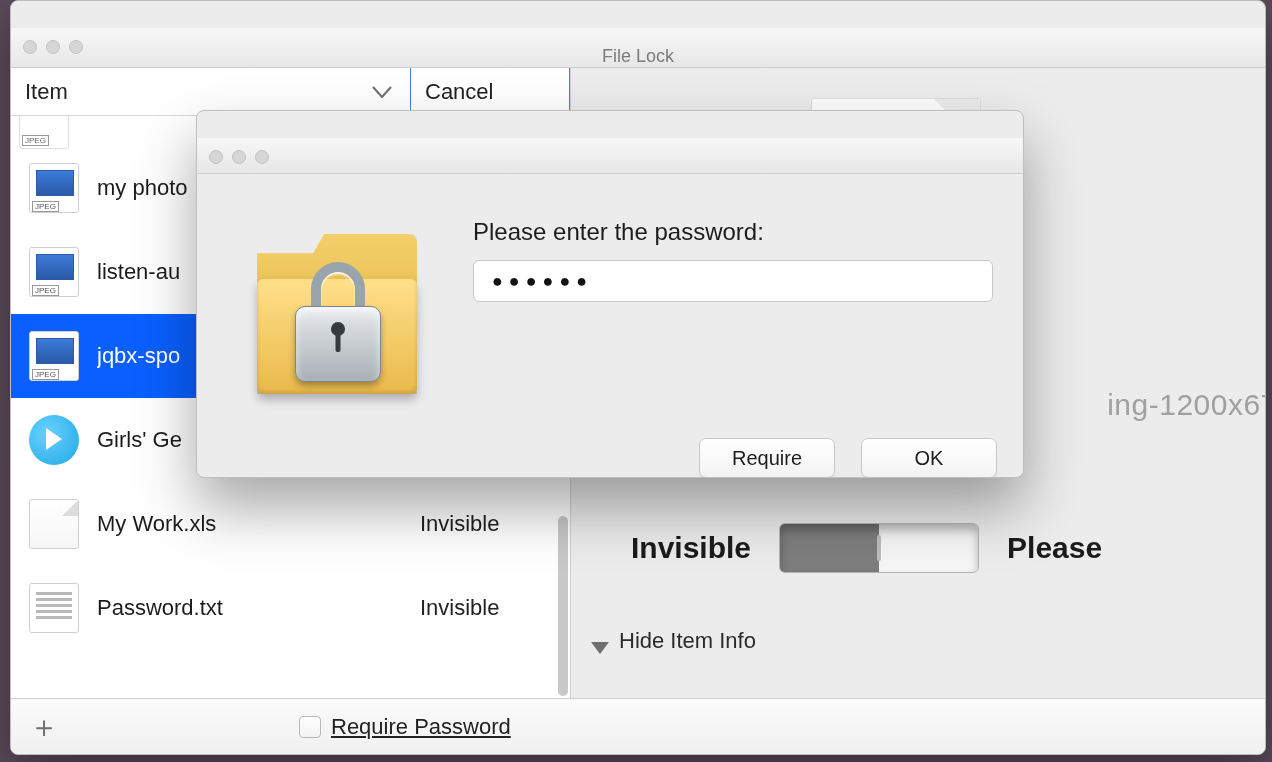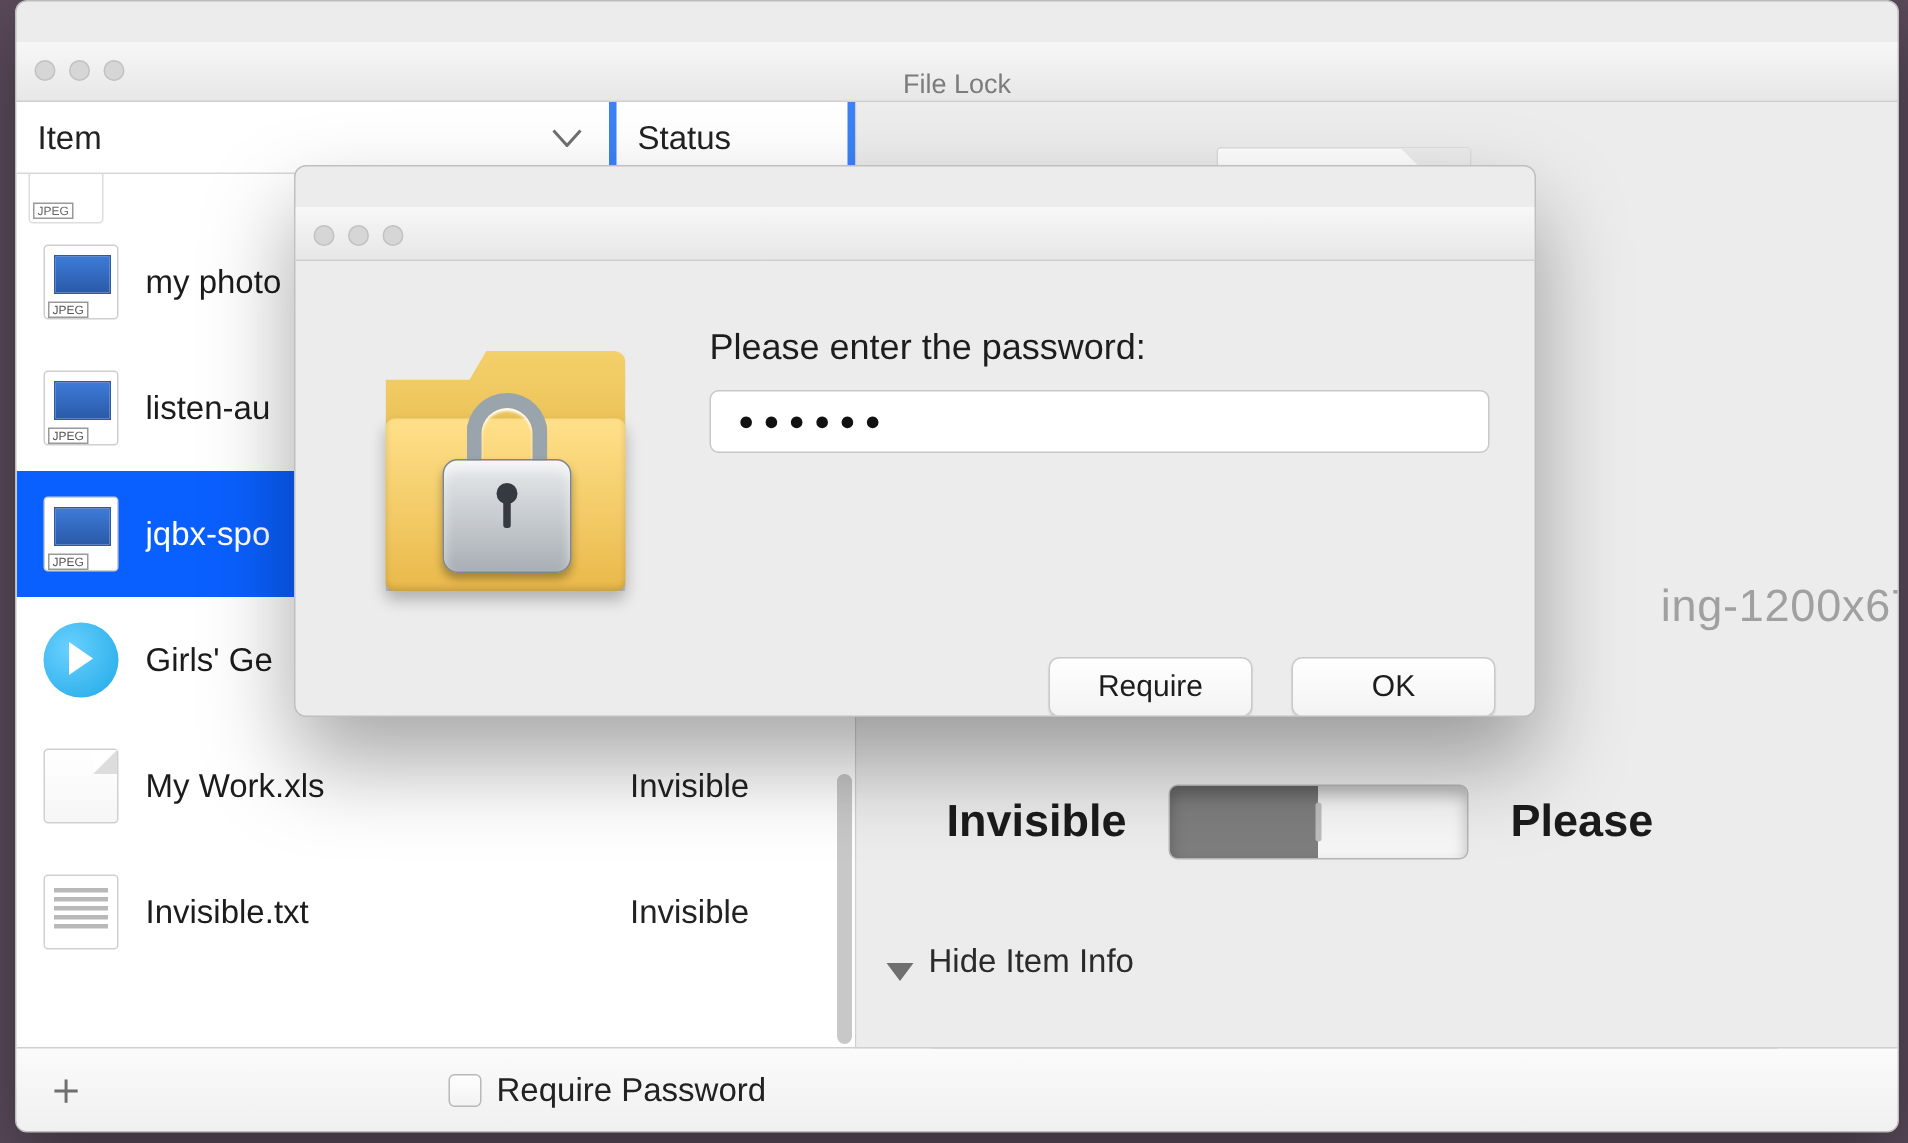--- a/index.html
+++ b/index.html
@@ -21,21 +21,21 @@
   .traffic { position:absolute; left:12px; top:12px; display:flex; gap:9px; }
   .dot { width:14px; height:14px; border-radius:50%; background:#d6d6d6; border:1px solid #c2c2c2; }
   .wtitle { flex:1; text-align:center; font-size:18px; color:#7c7c7c; }
 
   .split { display:flex; height:calc(100% - 40px - 56px); }
   .left  { width:560px; border-right:1px solid #cfcfcf; background:#fff; display:flex; flex-direction:column; position:relative;}
   .right { flex:1; background:#ececec; position:relative; }
 
   
   .colhdr { display:flex; height:48px; border-bottom:1px solid #d8d8d8; background:#fff; }
-  .colhdr .col { display:flex; align-items:center; font-size:22px; color:#222; padding:0 14px; border-right:5px solid #3b82f6; position:relative;}
+  .colhdr .col { display:flex; align-items:center; font-size:22px; color:#222; padding:0 14px; border-right:1px solid #3b82f6; position:relative;}
   .col.item { width:400px; }
   .col.status { flex:1; }
   .sortglyph { position:absolute; right:18px; top:50%; transform:translateY(-50%); }
 
   
   .list { flex:1; overflow:hidden; position:relative; }
   .row { display:flex; align-items:center; height:84px; padding-left:18px; font-size:22px; color:#1c1c1c; }
   .row .thumb { width:50px; height:50px; margin-right:18px; position:relative;}
   .row.sel { background:#0a60ff; color:#fff; }
   .row .label { width:300px; white-space:nowrap; overflow:hidden; text-overflow:clip;}
@@ -63,21 +63,21 @@
 
   
   .fake-scroll { position:absolute; right:2px; top:400px; width:10px; height:180px;
      background:#c8c8c8; border-radius:5px;}
 
   
   .bottombar { position:absolute; left:0; right:0; bottom:0; height:56px;
      background:linear-gradient(#fbfbfb,#f0f0f0); border-top:1px solid #cfcfcf;
      display:flex; align-items:center; padding:0 18px; gap:240px;}
   .plus { font-size:30px; font-weight:300; color:#6f6f6f; line-height:1;}
-  .chk  { display:flex; align-items:center; gap:10px; font-size:22px; color:#222;}
+  .chk  { display:flex; align-items:center; gap:10px; font-size:22px; color:#222;text-decoration:underline;}
   .chkbox{ width:22px; height:22px; border:1px solid #b8b8b8; border-radius:4px;
      background:linear-gradient(#fff,#f2f2f2);}
 
   
   .pageicon{ position:absolute; left:240px; top:30px; width:170px; height:210px;
      background:#fff; border:1px solid #ddd; border-radius:3px;
      filter:blur(.2px); opacity:.95;
   }
   .pageicon::before{content:""; position:absolute; right:0; top:0; width:46px; height:46px;
      background:#ececec; clip-path:polygon(100% 0,100% 100%,0 0);}
@@ -160,21 +160,21 @@
       <div class="colhdr">
         <div class="col item">
           <span>Item</span>
           <span class="sortglyph">
             <svg width="20" height="12" viewBox="0 0 20 12">
                 <path d="M1 1 L10 11 L19 1" fill="none" stroke="#6f6f6f" stroke-width="2"></path>
               </svg>
           </span>
         </div>
         <div class="col status">
-          <span>Status</span>
+          <span>Cancel</span>
         </div>
       </div>
 
       <div class="list">
         <div class="halfrow">
           <div class="thumb">
             <span class="jpeg-tag">JPEG</span>
           </div>
         </div>
 
@@ -203,21 +203,21 @@
         </div>
 
         <div class="row">
           <div class="thumb doc"></div>
           <span class="label">My Work.xls</span>
           <span class="stcell">Invisible</span>
         </div>
 
         <div class="row">
           <div class="thumb txt"></div>
-          <span class="label">Invisible.txt</span>
+          <span class="label">Password.txt</span>
           <span class="stcell">Invisible</span>
         </div>
 
         <div class="fake-scroll"></div>
       </div>
     </div>
 
     <div class="right">
       <div class="pageicon"></div>
       <div class="fname">ing-1200x675</div>

